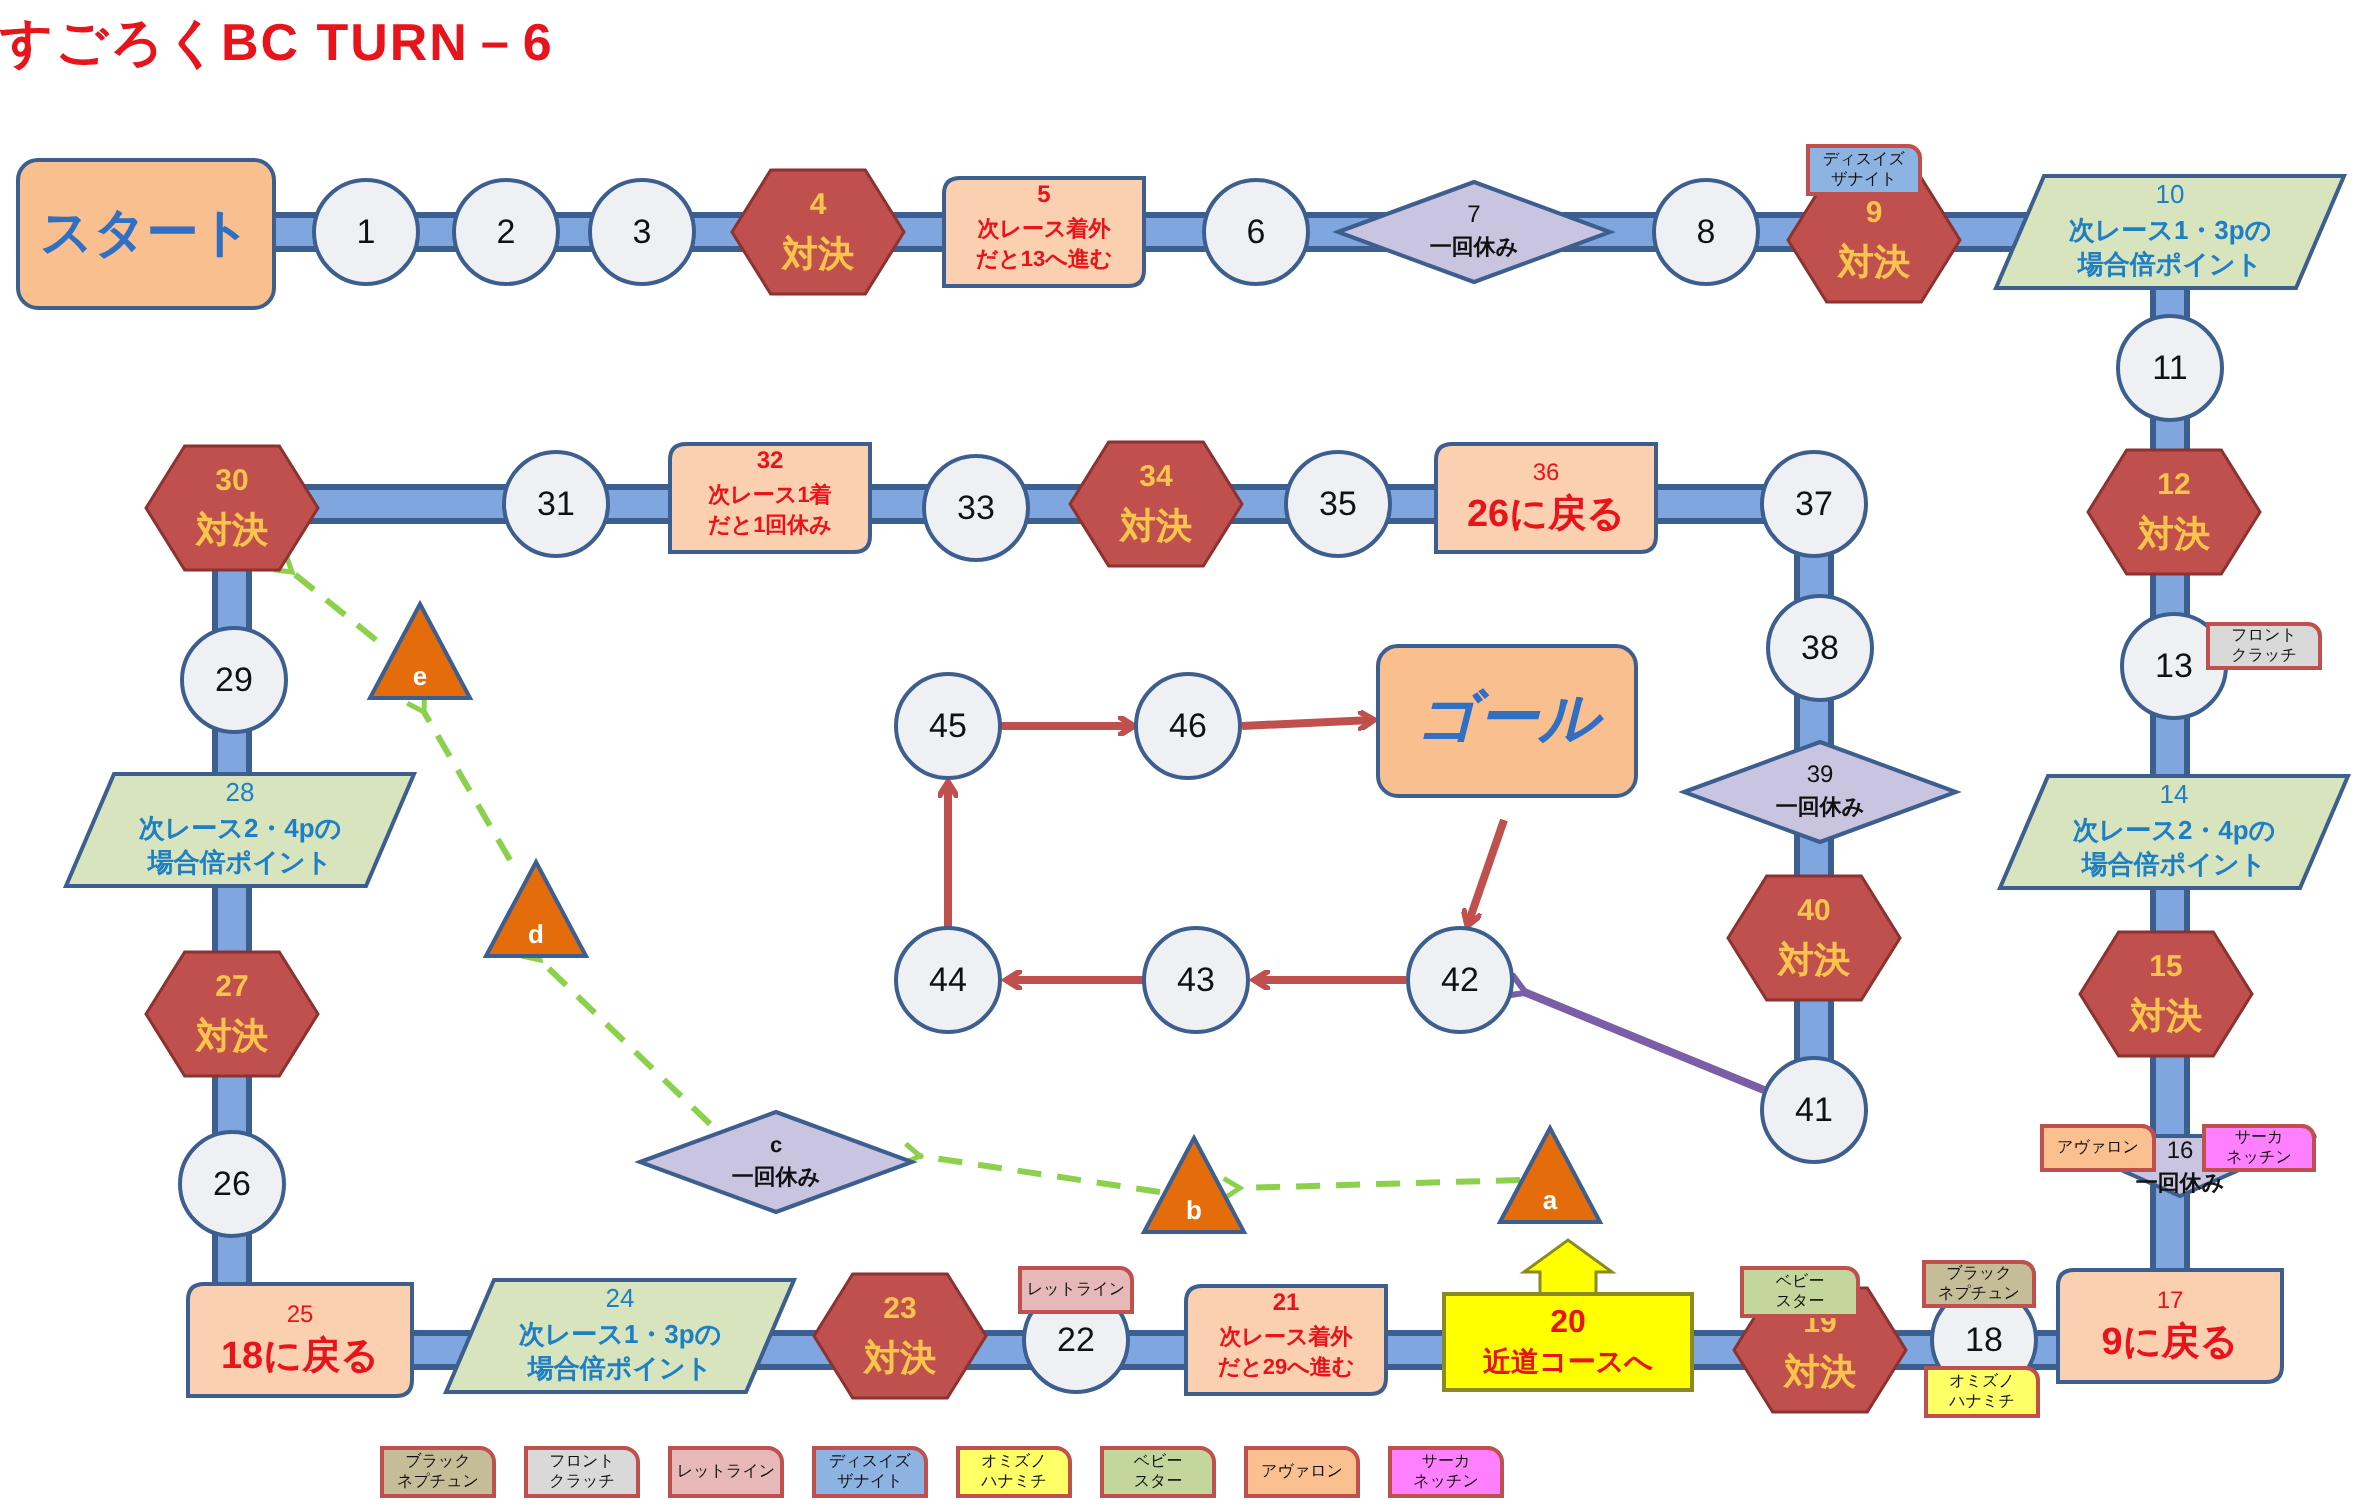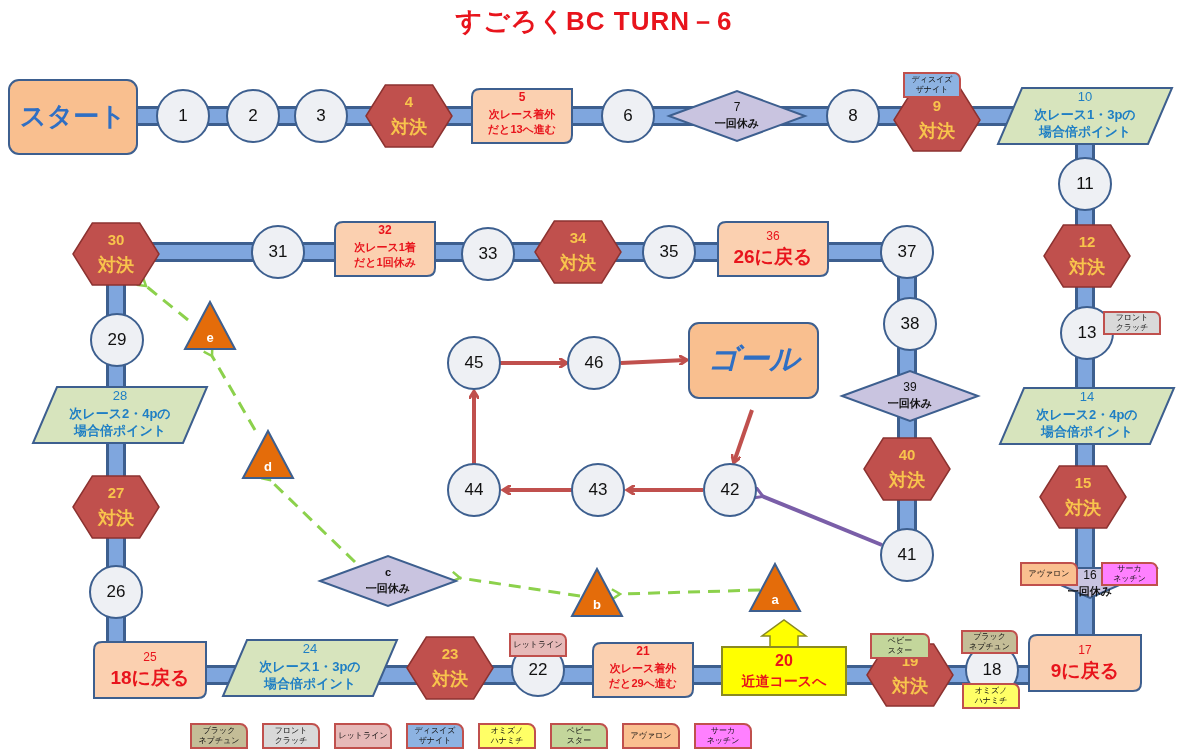--- a/index.html
+++ b/index.html
@@ -1,18 +1,18 @@
 <!DOCTYPE html>
 <html><head>
 <meta charset="utf-8">
 <style>
   html, body { margin:0; padding:0; background:#ffffff; }
   body { width:1188px; height:756px; position:relative; overflow:hidden; font-family:"DejaVu Sans", sans-serif; }
   #board { position:absolute; left:0; top:0; }
-  .title { position:absolute; left:0; top:4px; width:1188px; text-align:center; color:#e8141c; font-family:"Liberation Sans", sans-serif; font-weight:bold; font-size:26px; letter-spacing:1px; }
+  .title { position:absolute; left:0; top:4px; width:1188px; color:#e8141c; font-family:"Liberation Sans", sans-serif; font-weight:bold; font-size:26px; letter-spacing:1px; }
   svg text { font-family:"Liberation Sans", sans-serif; }
   .legend { position:absolute; left:190px; top:723px; display:flex; gap:14px; }
   .legend-item { width:58px; height:26px; border:2px solid #c0504d; border-radius:0 8px 0 0; box-sizing:border-box; font-size:8px; line-height:10px; text-align:center; display:flex; align-items:center; justify-content:center; font-family:"DejaVu Sans", sans-serif; color:#111; }
   .tag { position:absolute; border:2px solid #c0504d; border-radius:0 7px 0 0; box-sizing:border-box; font-size:8px; line-height:10px; text-align:center; display:flex; align-items:center; justify-content:center; color:#111; font-family:"DejaVu Sans", sans-serif; }
 </style>
 </head>
 <body>
 
 <div class="title">すごろくBC TURN－6</div>
 

